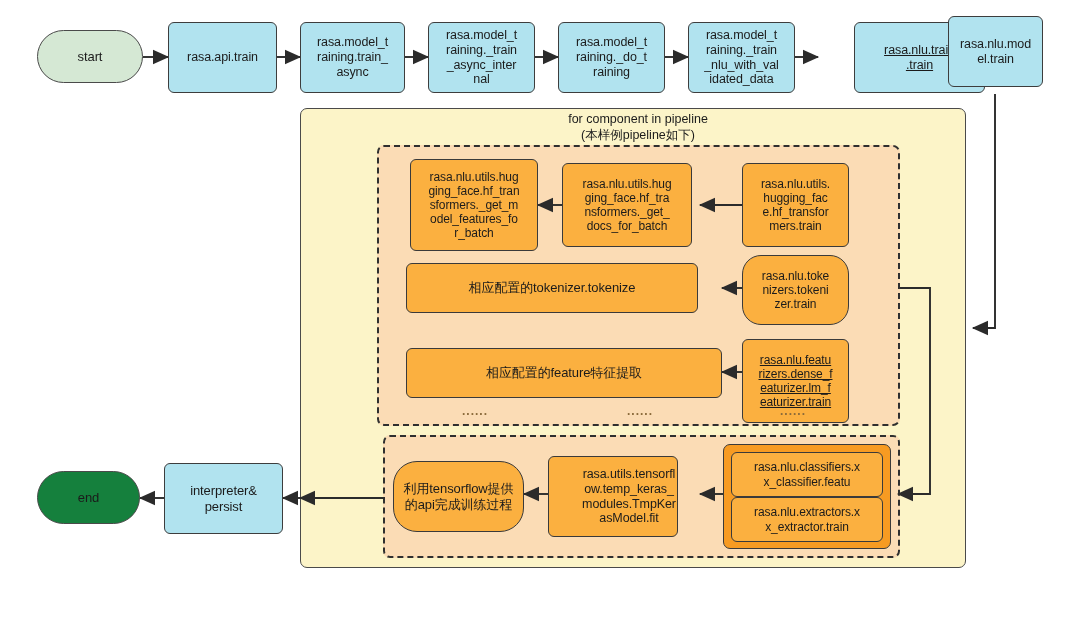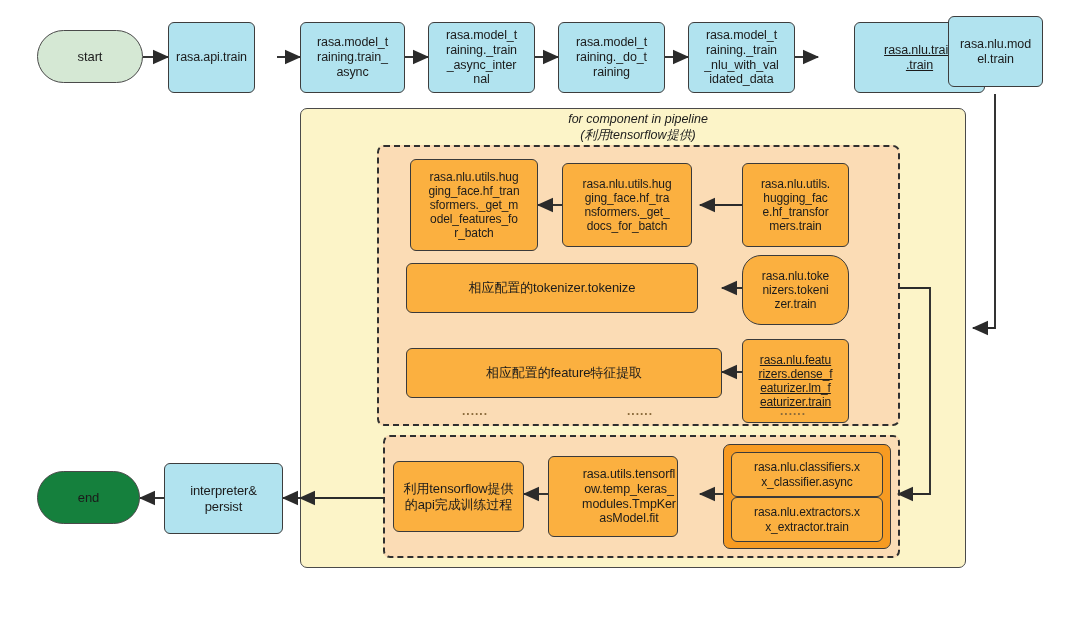--- a/index.html
+++ b/index.html
@@ -37,23 +37,23 @@
 <div id="canvas">
 
   <div class="container-yellow" style="left:300px;top:108px;width:666px;height:460px;"></div>
 
   <div class="dashed-peach" style="left:377px;top:145px;width:523px;height:281px;"></div>
 
   <div class="dashed-peach" style="left:383px;top:435px;width:517px;height:123px;"></div>
 
   <div class="grp-outer" style="left:723px;top:444px;width:168px;height:105px;"></div>
 
-  <div class="looplabel" style="left:380px;top:111px;width:516px;font-size:12.5px;font-style:italic;">
+  <div class="looplabel" style="left:380px;top:111px;width:516px;font-size:12.5px;">
     <div>for component in pipeline</div>
-    <div>(利用tensorflow提供)</div>
+    <div>(本样例pipeline如下)</div>
   </div>
 
   <svg class="wires" viewBox="0 0 1080 624">
     <defs>
       <marker id="ah" markerWidth="9" markerHeight="9" refX="8" refY="4.5" orient="auto">
         <path d="M0,0.6 L8.6,4.5 L0,8.4 z" fill="#2b2b2b"></path>
       </marker>
     </defs>
     <g stroke="#2b2b2b" stroke-width="1.9" fill="none" marker-end="url(#ah)">
 
@@ -84,21 +84,21 @@
       <path d="M300,498 L283,498"></path>
 
       <path d="M164,498 L140,498"></path>
     </g>
   </svg>
 
   <div class="node green" style="left:37px;top:30px;width:106px;height:53px;font-size:13px;">start</div>
 
   <div class="node pink" style="left:37px;top:471px;width:103px;height:53px;font-size:13px;">end</div>
 
-  <div class="node blue" style="left:168px;top:22px;width:87px;height:71px;font-size:12.5px;">rasa.api.train</div>
+  <div class="node blue" style="left:168px;top:22px;width:109px;height:71px;font-size:12.5px;">rasa.api.train</div>
 
   <div class="node blue" style="left:300px;top:22px;width:105px;height:71px;font-size:12.5px;">rasa.model_t
 raining.train_
 async</div>
 
   <div class="node blue" style="left:428px;top:22px;width:107px;height:71px;font-size:12.5px;">rasa.model_t
 raining._train
 _async_inter
 nal</div>
 
@@ -143,30 +143,30 @@
 
   <div class="node orange" style="left:742px;top:339px;width:107px;height:84px;font-size:12px;text-decoration:underline;">rasa.nlu.featu
 rizers.dense_f
 eaturizer.lm_f
 eaturizer.train</div>
 
   <div class="dots" style="left:462px;top:404px;font-size:12px;">......</div>
   <div class="dots" style="left:627px;top:404px;font-size:12px;">......</div>
   <div class="dots" style="left:780px;top:404px;font-size:12px;">......</div>
 
-  <div class="node orange" style="left:393px;top:461px;width:131px;height:71px;font-size:13px;">利用tensorflow提供
+  <div class="node orange" style="left:393px;top:461px;width:131px;height:71px;font-size:13px;border-radius:24px;">利用tensorflow提供
 的api完成训练过程</div>
 
   <div class="node orange" style="left:548px;top:456px;width:130px;height:81px;font-size:12.5px;padding-left:32px;">rasa.utils.tensorfl
 ow.temp_keras_
 modules.TmpKer
 asModel.fit</div>
 
   <div class="node orange" style="left:731px;top:452px;width:152px;height:45px;font-size:12px;">rasa.nlu.classifiers.x
-x_classifier.async</div>
+x_classifier.featu</div>
 
   <div class="node orange" style="left:731px;top:497px;width:152px;height:45px;font-size:12px;">rasa.nlu.extractors.x
 x_extractor.train</div>
 
   <div class="node blue" style="left:164px;top:463px;width:119px;height:71px;font-size:13px;">interpreter&amp;
 persist</div>
 
 </div>
 
 </body></html>

